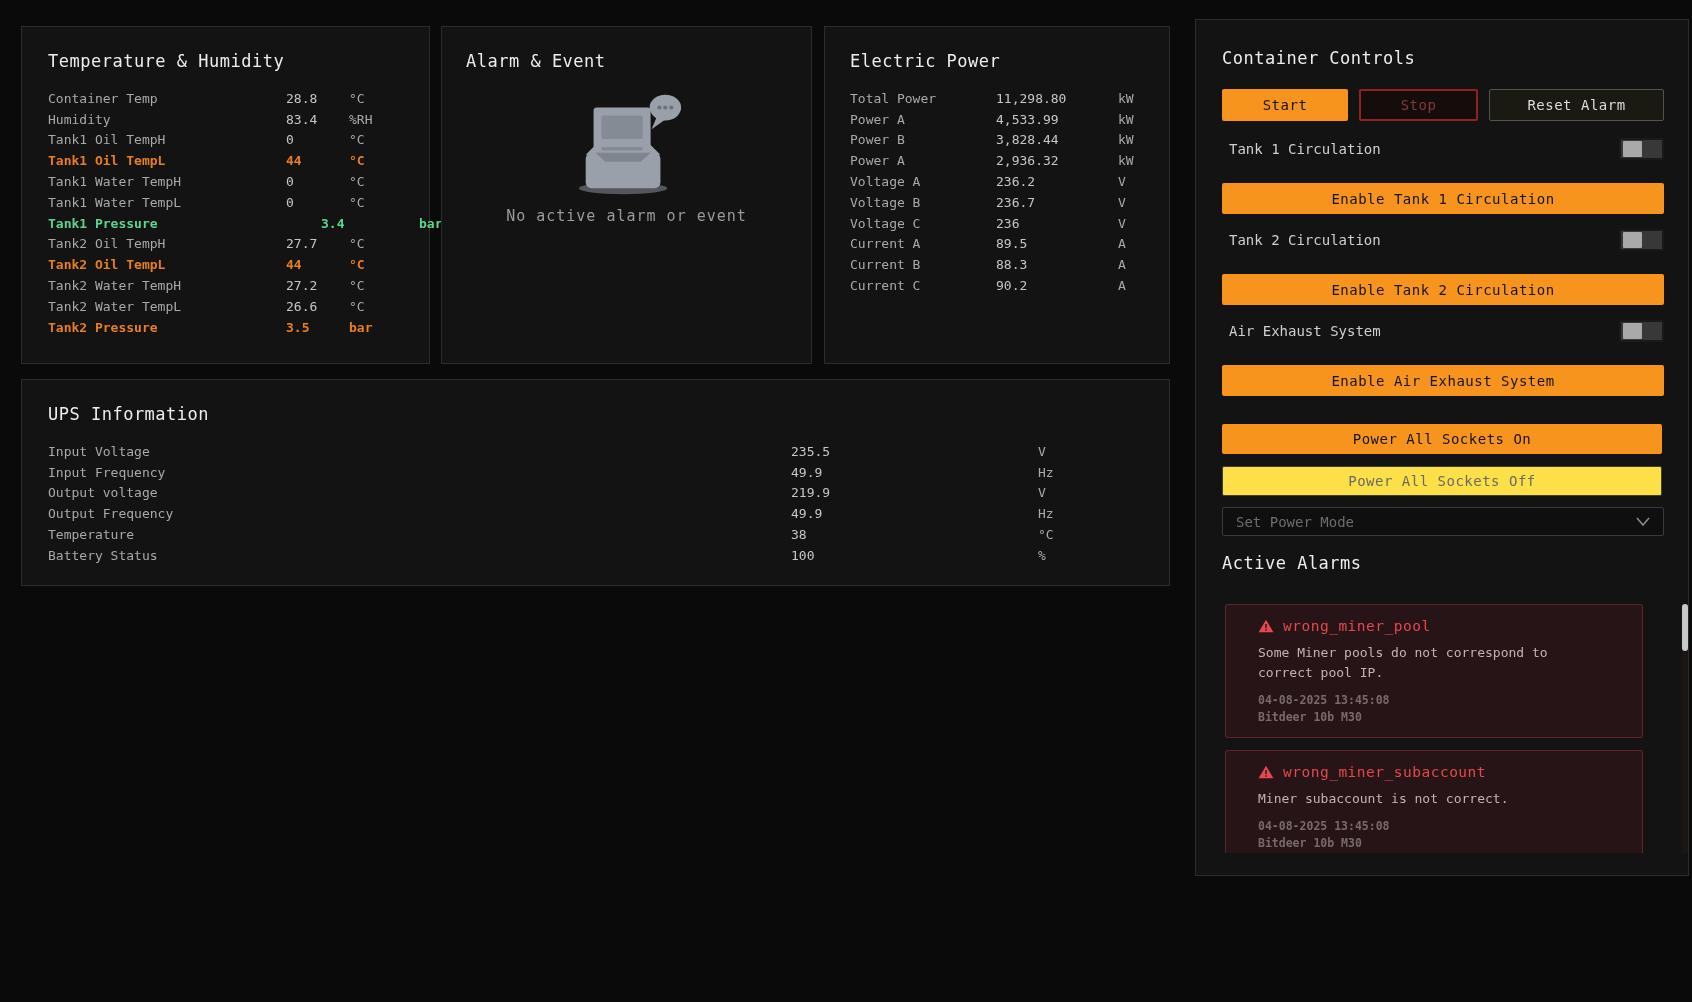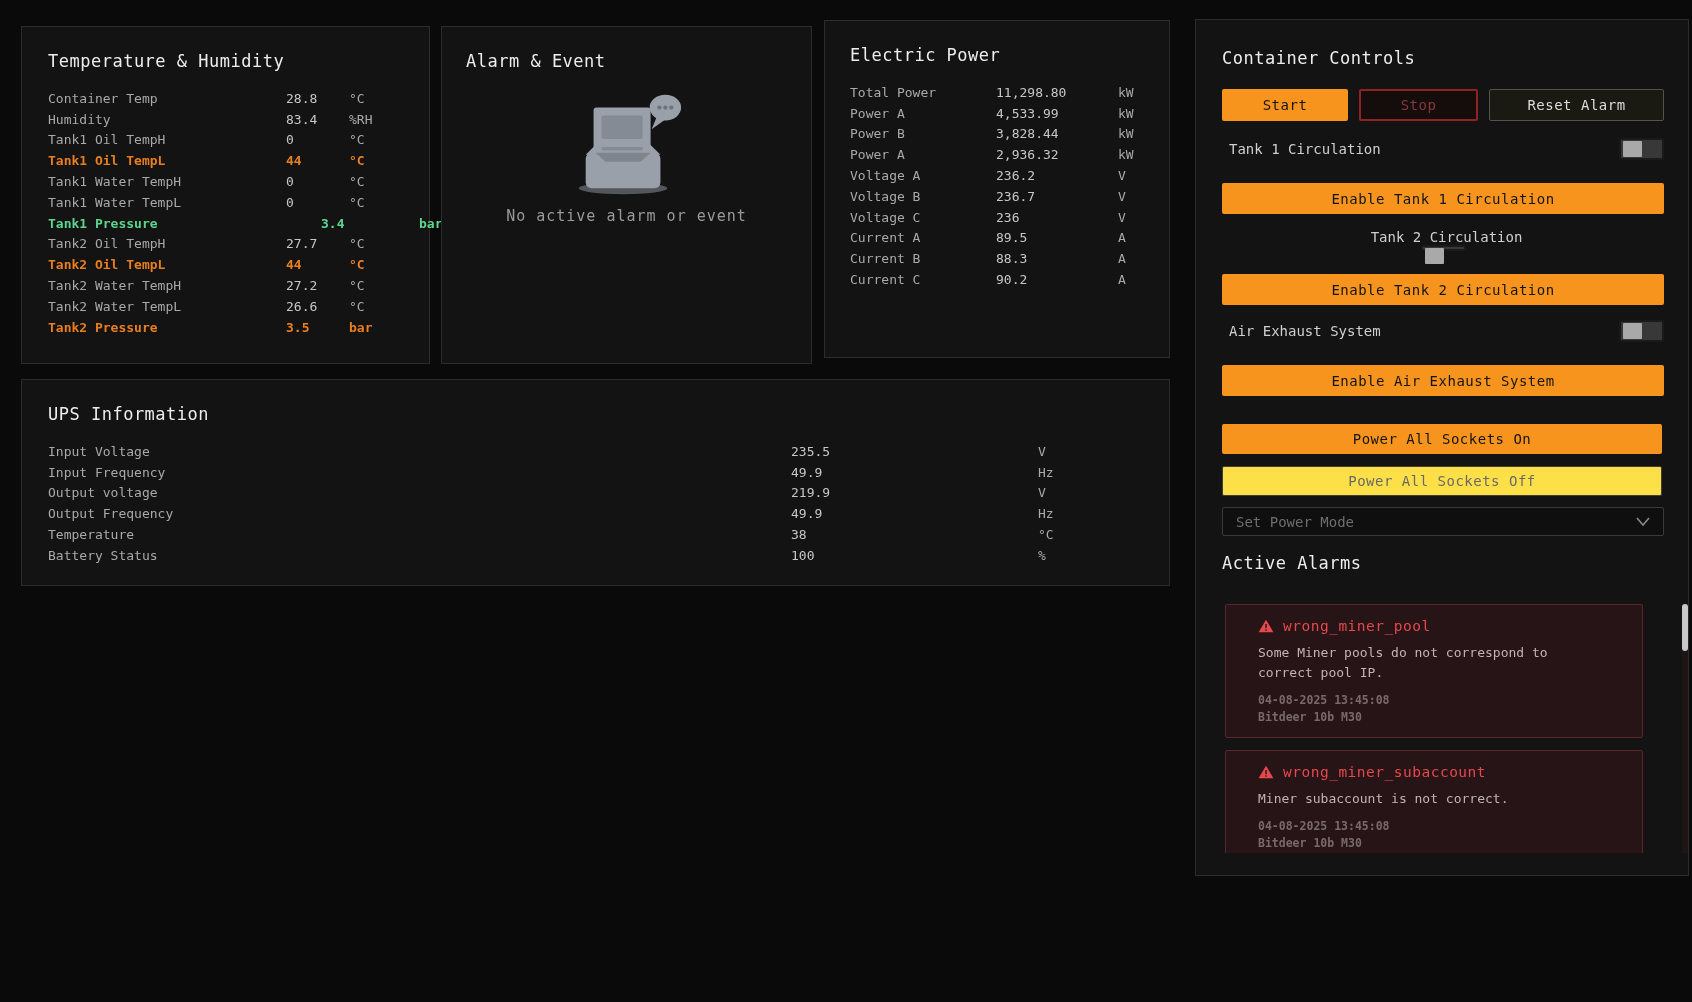--- a/index.html
+++ b/index.html
@@ -12,21 +12,21 @@
   *{box-sizing:border-box;margin:0;padding:0;}
   html,body{background:var(--bg);}
   body{font-family:"DejaVu Sans Mono","Liberation Mono",monospace;color:var(--label);}
   .canvas{position:relative;width:1692px;height:1002px;background:var(--bg);overflow:hidden;}
 
   .panel{position:absolute;background:var(--panel);border:1px solid var(--panel-border);}
   .panel h2{font-size:17px;font-weight:500;color:var(--title);letter-spacing:.5px;}
 
   
   #panel-temp{left:21px;top:26px;width:409px;height:338px;padding:24px 0 0 26px;}
-  #panel-electric{left:824px;top:20px;width:346px;height:338px;padding:24px 0 0 25px;}
+  #panel-electric{left:824px;top:26px;width:346px;height:338px;padding:24px 0 0 25px;}
   #panel-ups{left:21px;top:379px;width:1149px;height:207px;padding:24px 0 0 26px;}
   #panel-alarm{left:441px;top:26px;width:371px;height:338px;padding:24px 0 0 24px;}
 
   .rows{margin-top:17px;}
   .mrow{display:grid;align-items:center;height:20.8px;font-size:13px;color:var(--label);}
   .mrow .val{color:var(--value);}
   .mrow .unit{color:var(--label);}
   #panel-temp .mrow{grid-template-columns:238px 63px 1fr;}
   #panel-electric .mrow{grid-template-columns:146px 122px 1fr;}
   #panel-ups .mrow{grid-template-columns:743px 247px 1fr;}
@@ -269,21 +269,21 @@
     </div>
 
     <div id="switch-sections">
         <div class="switch-row" style="top: 118px;">
           <span class="sw-label">Tank 1 Circulation</span>
           <div class="toggle">
             <div class="knob"></div>
           </div>
         </div>
         <button class="btn enable" style="top: 163px;">Enable Tank 1 Circulation</button>
-        <div class="switch-row" style="top: 209px; flex-direction: column;">
+        <div class="switch-row" style="top: 209px;">
           <span class="sw-label">Tank 2 Circulation</span>
           <div class="toggle">
             <div class="knob"></div>
           </div>
         </div>
         <button class="btn enable" style="top: 254px;">Enable Tank 2 Circulation</button>
         <div class="switch-row" style="top: 300px;">
           <span class="sw-label">Air Exhaust System</span>
           <div class="toggle">
             <div class="knob"></div>

